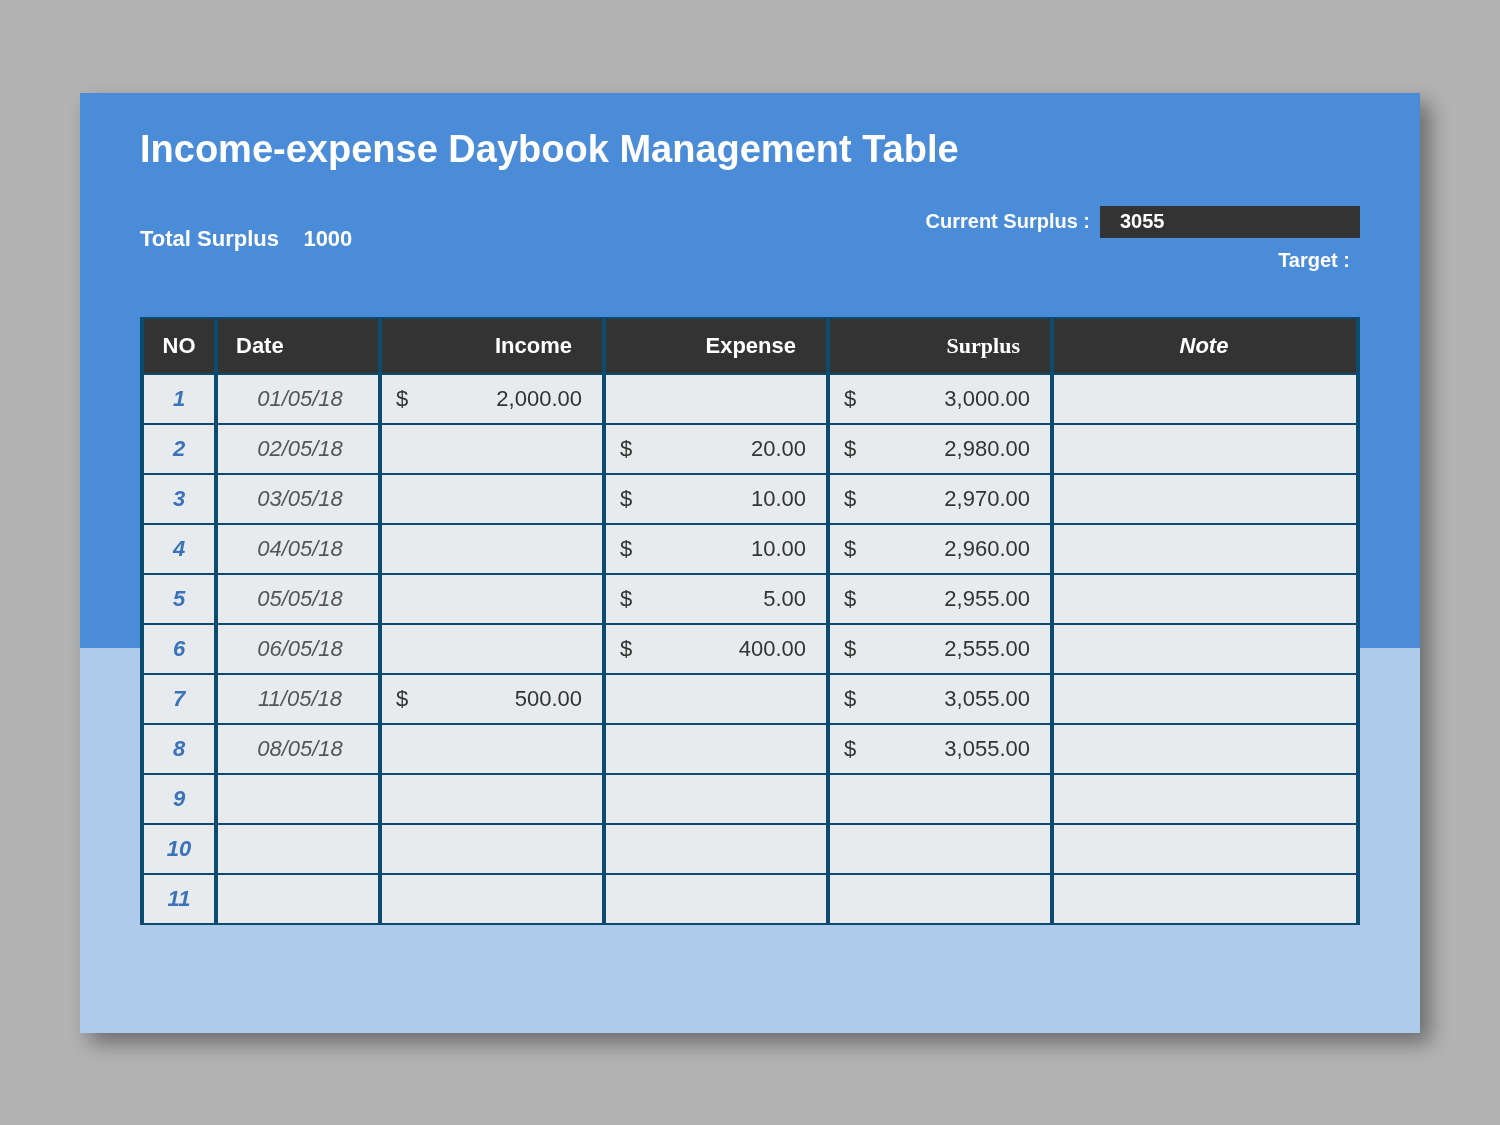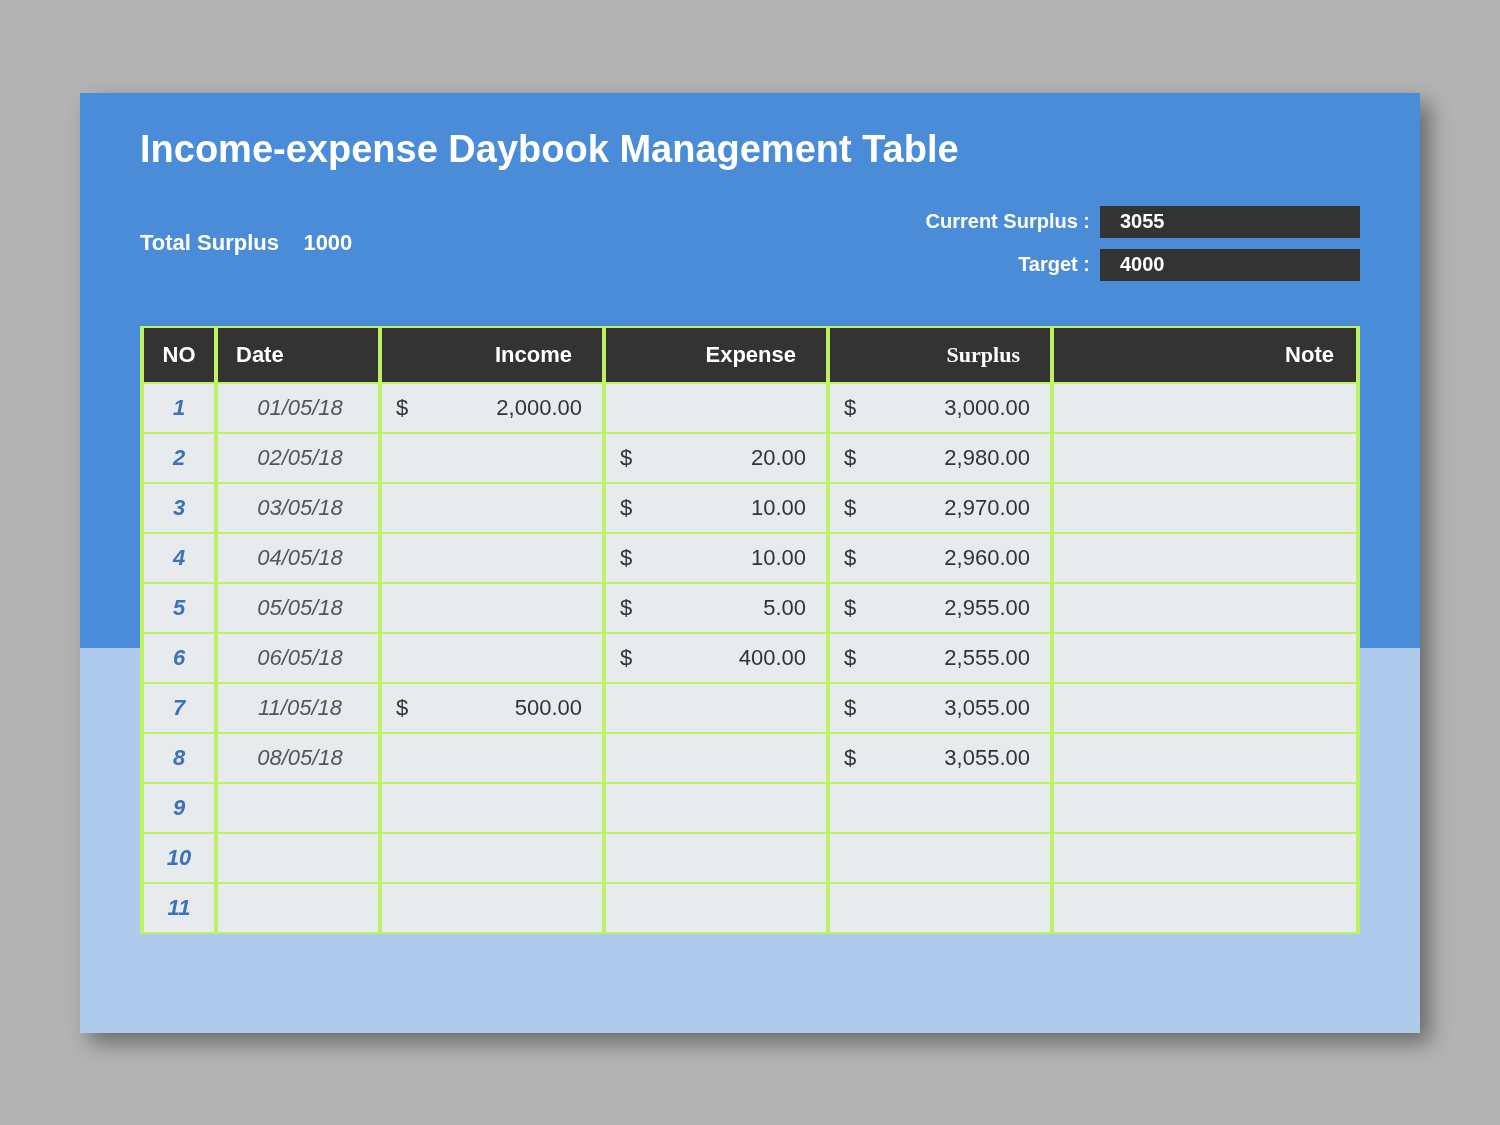--- a/index.html
+++ b/index.html
@@ -65,36 +65,36 @@
     display: flex;
     align-items: center;
   }
   .table-area {
     margin: 35px 60px 0 60px;
   }
   table {
     width: 100%;
     border-collapse: separate;
     border-spacing: 4px 2px;
-    background: #bef264;
+    background: #0c4a6e;
   }
   th {
     background: #333333;
     color: #fff;
     font-size: 22px;
     font-weight: bold;
     padding: 14px 12px;
     text-align: center;
   }
   th.col-no { width: 70px; }
   th.col-date { width: 160px; text-align: left; padding-left: 18px; }
   th.col-income { width: 220px; text-align: right; padding-right: 30px; }
   th.col-expense { width: 220px; text-align: right; padding-right: 30px; }
   th.col-surplus { width: 220px; text-align: right; padding-right: 30px; font-family: Liberation Serif, serif; }
-  th.col-note { text-align: right; padding-right: 22px; }
+  th.col-note { padding-right: 14px; font-style: italic; }
   td {
     background: #e8ebee;
     font-size: 22px;
     padding: 10px 14px;
     height: 48px;
   }
   td.cell-no {
     color: #3b73b9;
     font-weight: bold;
     font-style: italic;
@@ -143,21 +143,20 @@
         &nbsp;&nbsp;
         <span>1000</span>
       </div>
       <div class="right-summary">
         <div class="summary-item">
           <span class="summary-label">Current Surplus :</span>
           <div class="summary-value">3055</div>
         </div>
         <div class="summary-item">
           <span class="summary-label">Target :</span>
-          <div class="summary-value">4000</div>
         </div>
       </div>
     </div>
   </div>
 
   <div class="table-area">
     <table>
       <thead>
         <tr>
           <th class="col-no">NO</th>

